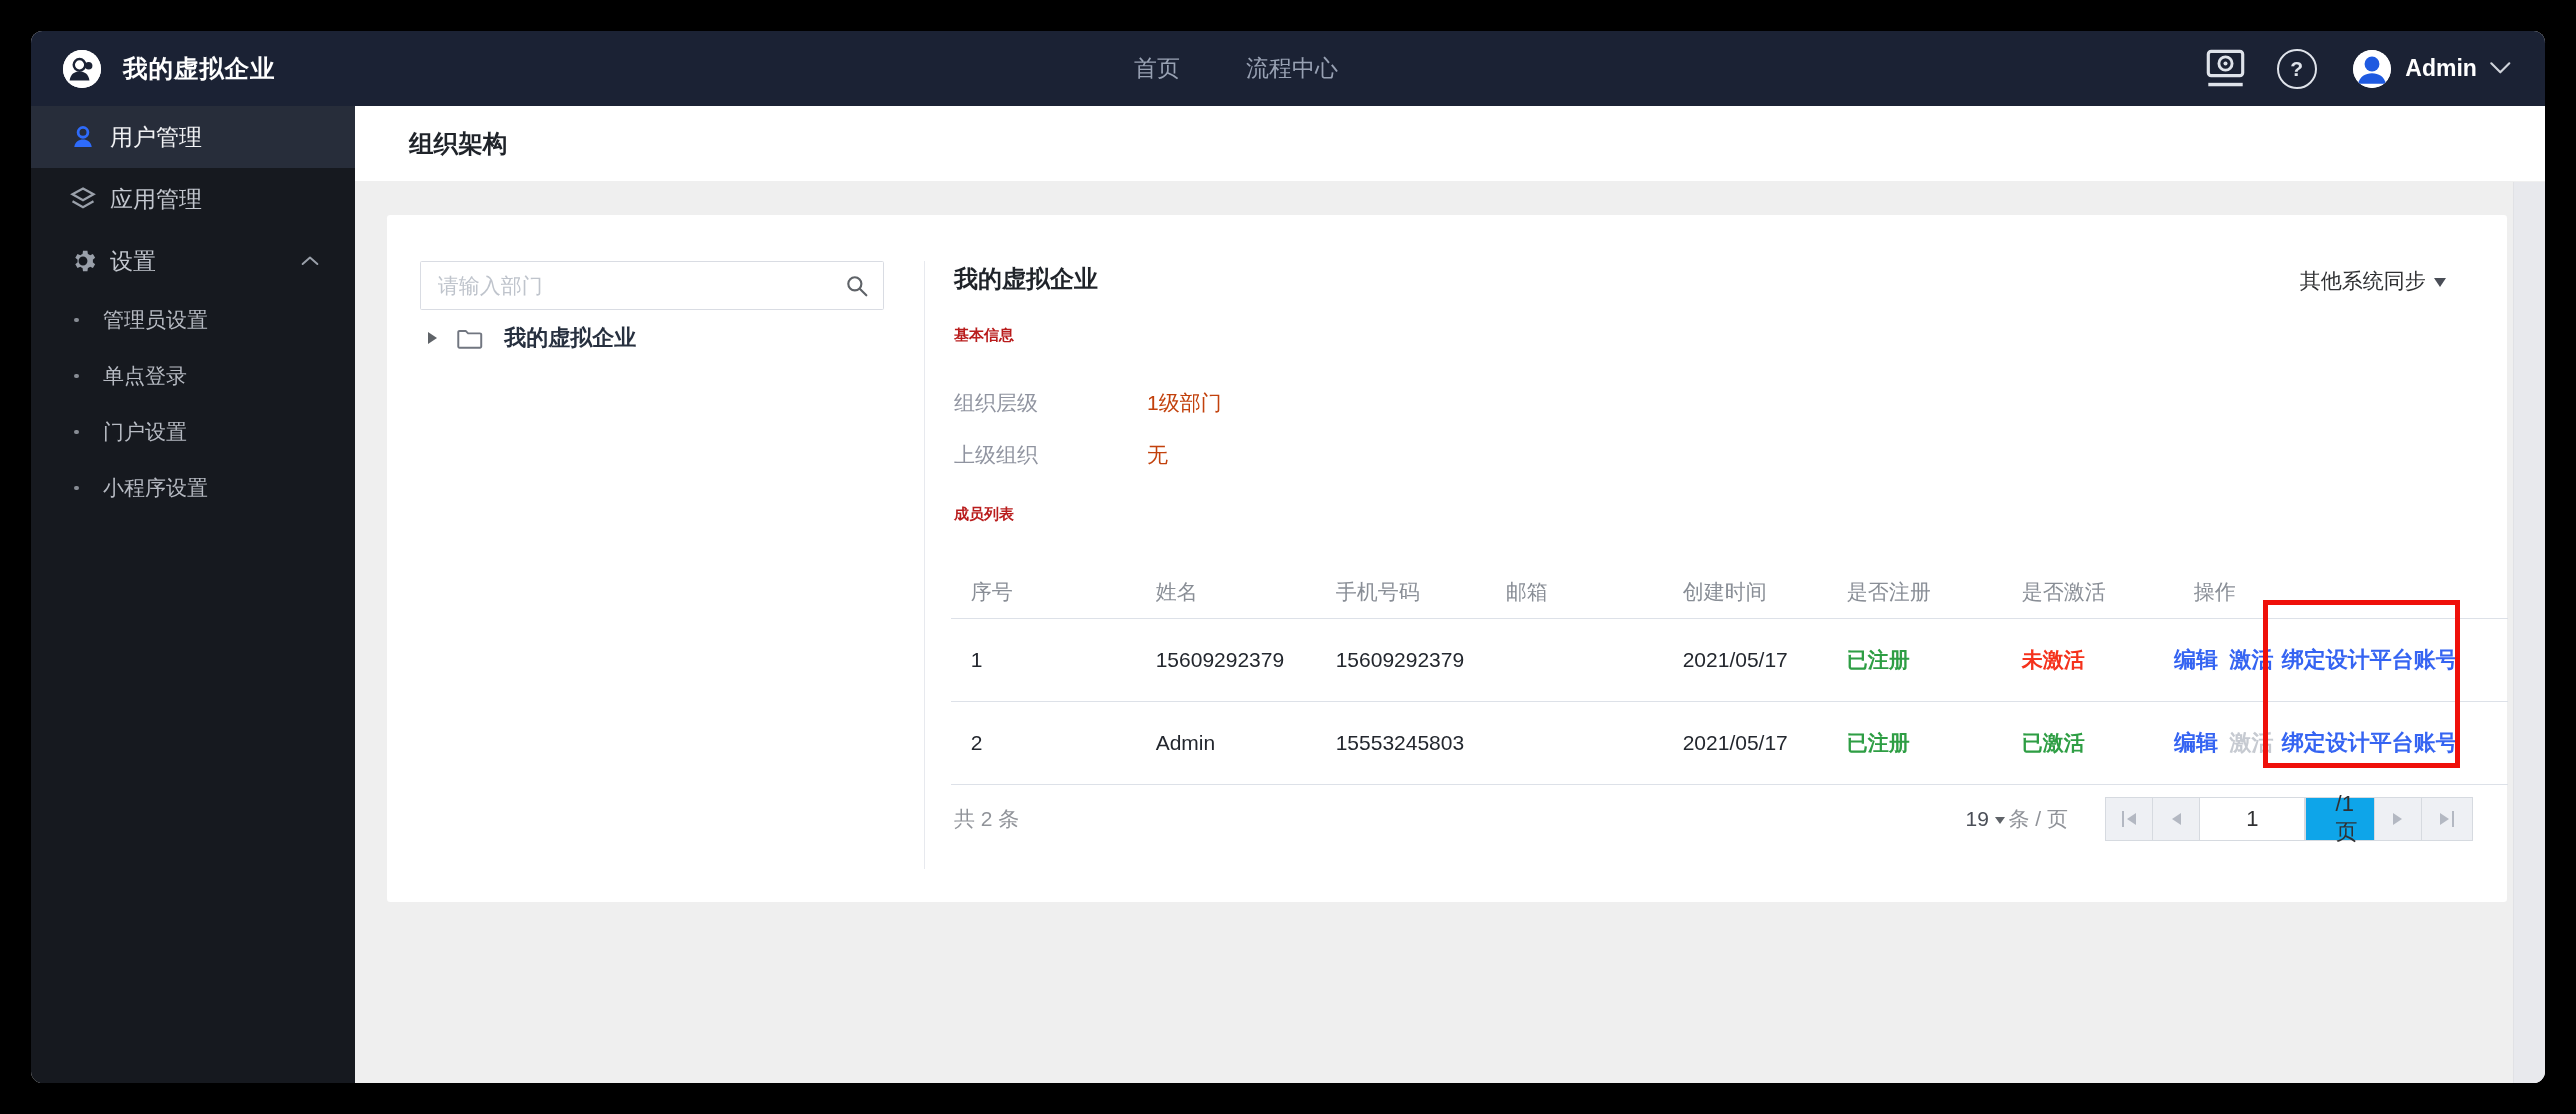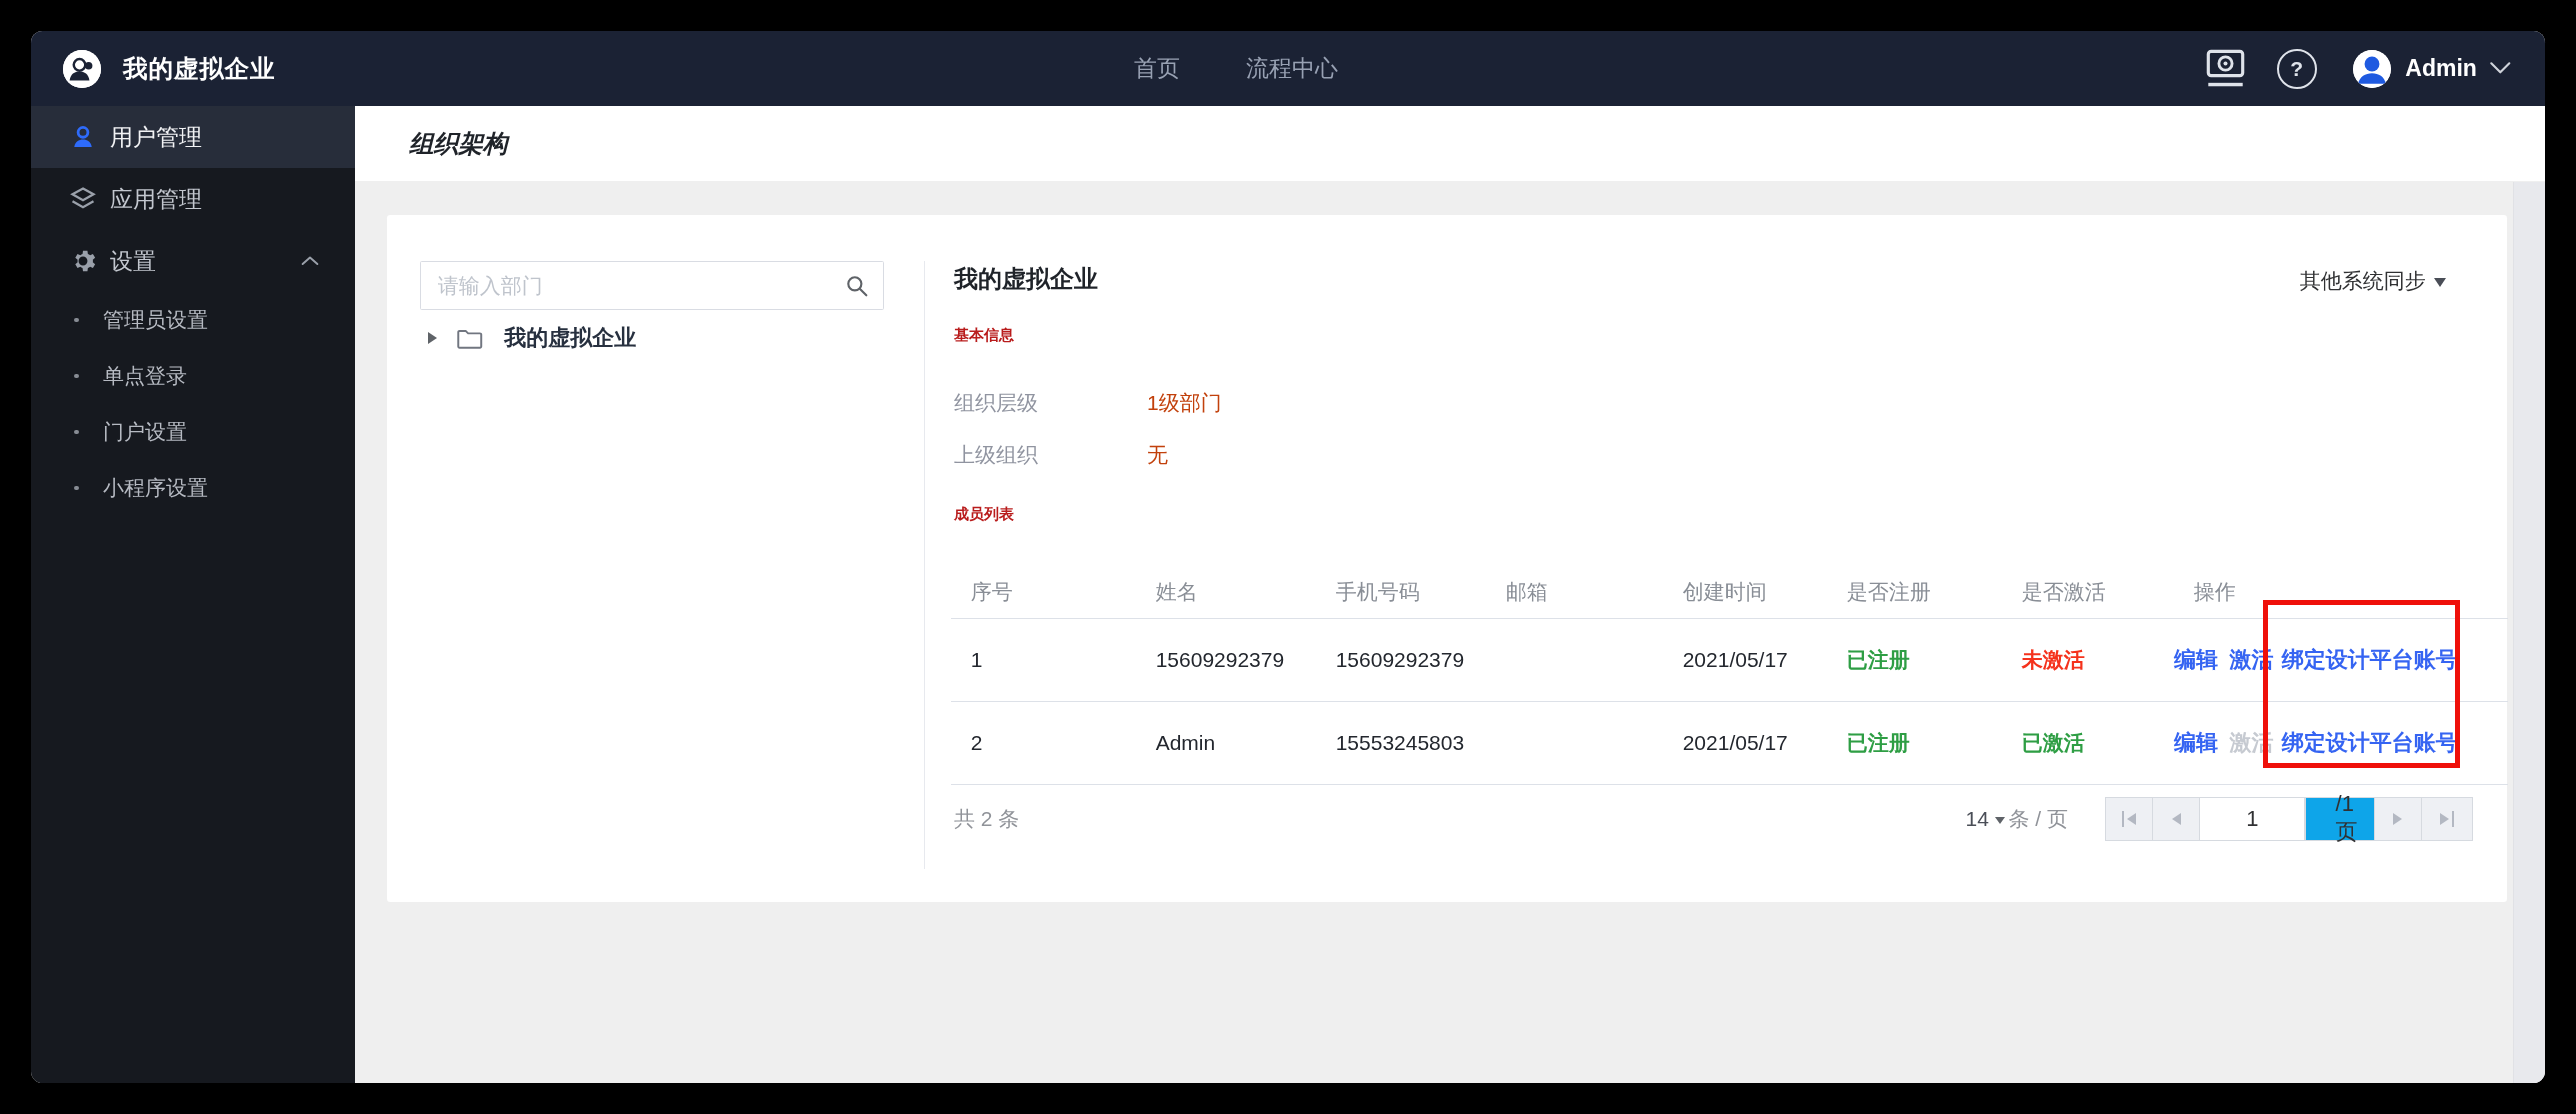--- a/index.html
+++ b/index.html
@@ -28,21 +28,21 @@
   .sidebar{position:absolute;left:0;top:75px;width:324px;bottom:0;background:#16191f;}
   .side-item{height:62px;display:flex;align-items:center;position:relative;color:#c3c7cf;font-size:23px;cursor:pointer;}
   .side-item.active{background:#272d3a;color:#f2f3f5;}
   .side-item .ic{position:absolute;left:38px;width:28px;height:28px;display:flex;align-items:center;justify-content:center;}
   .side-item .lbl{position:absolute;left:79px;}
   .side-item .caret-up{position:absolute;right:36px;width:18px;height:11.5px;}
   .side-sub{height:56px;display:flex;align-items:center;position:relative;color:#b6bac2;font-size:21px;cursor:pointer;}
   .side-sub .dot{position:absolute;left:43px;width:4.9px;height:4.9px;border-radius:50%;background:#878c94;}
   .side-sub .lbl{position:absolute;left:72px;}
   
-  .titlebar{position:absolute;left:324px;top:75px;right:0;height:75px;background:#fff;font-style:italic;}
+  .titlebar{position:absolute;left:324px;top:75px;right:0;height:75px;background:#fff;}
   .page-title{position:absolute;left:54px;top:0;height:75px;line-height:75px;font-size:24.6px;font-weight:700;color:#1f2329;}
   .scroll-track{position:absolute;right:0;top:151px;bottom:0;width:31px;background:#e8e9ed;border-left:0.8px solid #e0e1e5;}
   
   .card{position:absolute;left:356px;top:184px;width:2120px;height:687px;background:#fff;border-radius:3.3px;}
   .search-box{position:absolute;left:33px;top:46px;width:464px;height:49px;border:0.8px solid #d9dce3;border-radius:1.6px;box-sizing:border-box;}
   .search-box input{border:0;outline:0;width:393px;height:46px;margin-left:14.7px;font-size:21px;color:#303133;background:transparent;font-family:inherit;}
   .search-box input::placeholder{color:#bfc4cc;}
   .search-ic{position:absolute;right:13px;top:11.5px;width:24.6px;height:24.6px;}
   .tree-row{position:absolute;left:41px;top:105px;height:36px;display:flex;align-items:center;cursor:pointer;}
   .tree-caret{width:0;height:0;border-left:9.8px solid #5f6368;border-top:6.6px solid transparent;border-bottom:6.6px solid transparent;}
@@ -263,21 +263,21 @@
           <span class="oplink act disabled">激活</span>
           <span class="oplink bind">绑定设计平台账号</span>
         </div>
       </div>
     </div>
 
     <div class="tfoot">
       <div class="total">共 2 条</div>
       <div class="pg-right">
         <div class="psize">
-          <span>14</span>
+          <span>19</span>
           <span class="tri"></span>
         </div>
         <div class="punit">条 / 页</div>
         <div class="pager">
           <div class="pbtn pb-58">
             <span class="bar left"></span>
               <span class="arr-l"></span>
           </div>
           <div class="pbtn pb-58">
             <span class="arr-l"></span>

